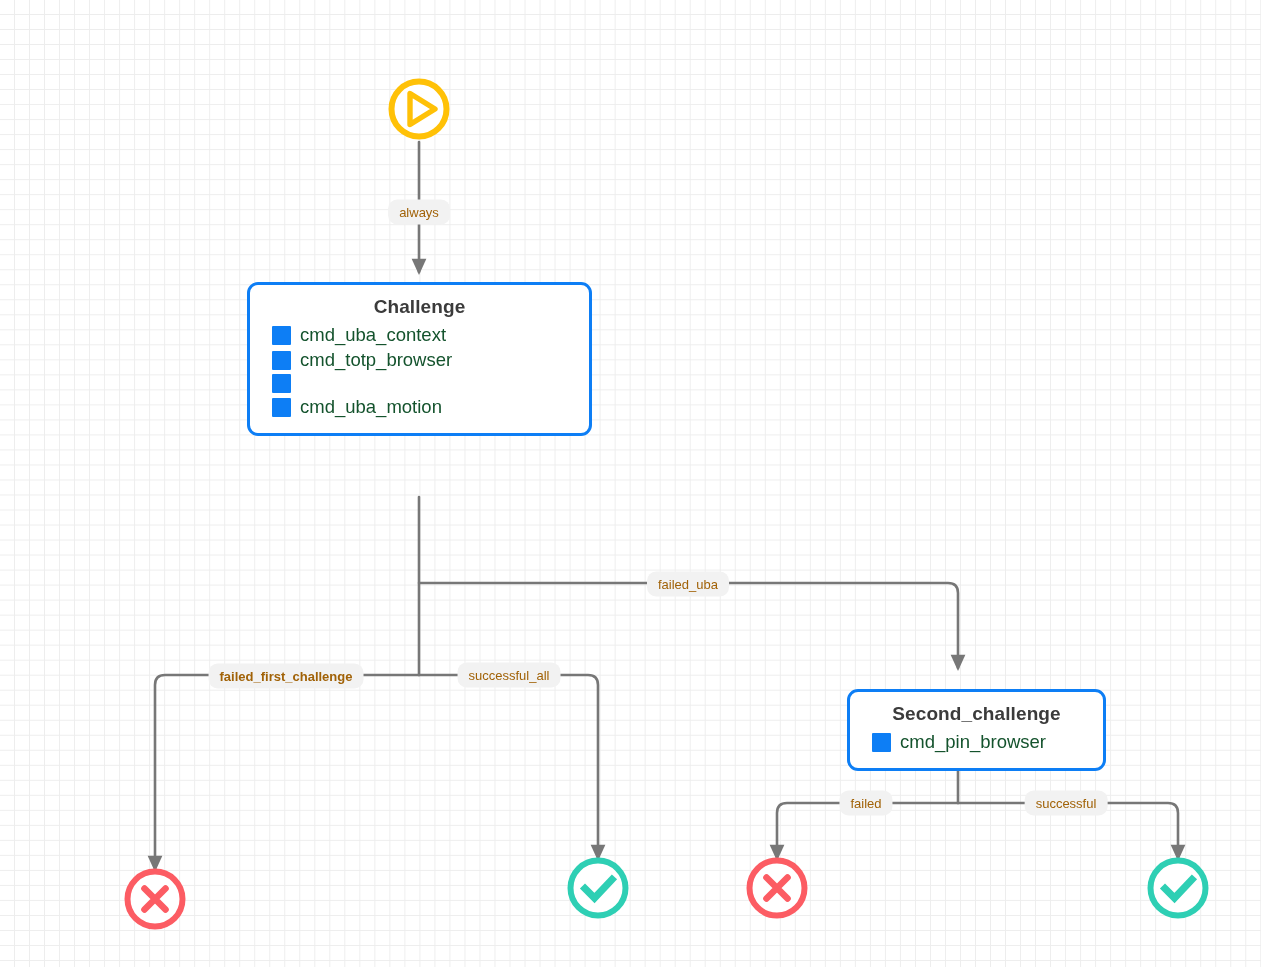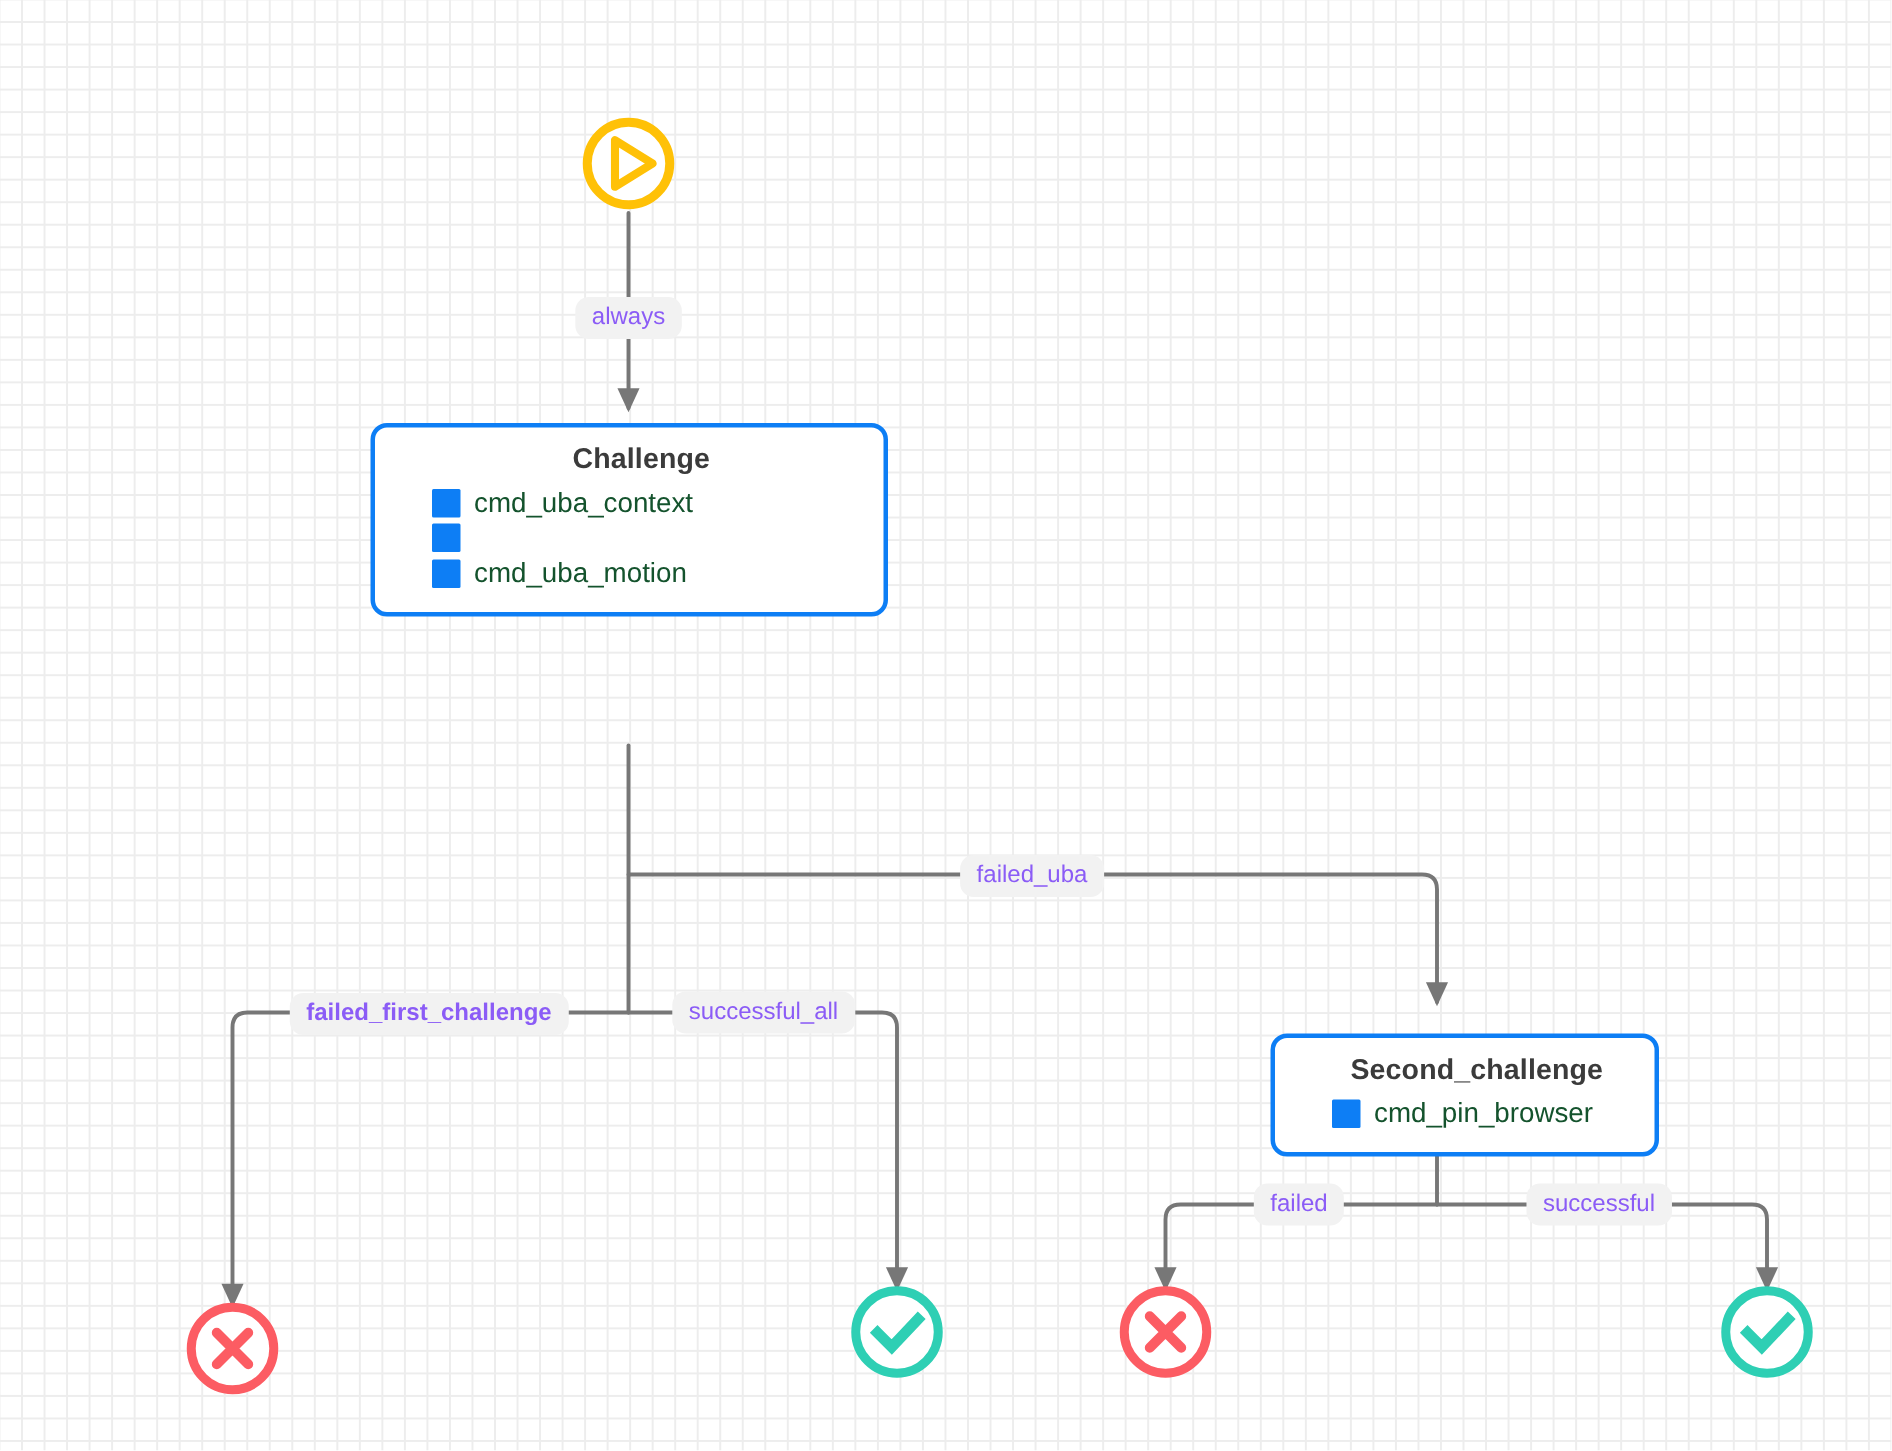--- a/index.html
+++ b/index.html
@@ -32,21 +32,21 @@
     pointer-events: none;
   }
 
   
   .node-box {
     position: absolute;
     box-sizing: border-box;
     background: #ffffff;
     border: 3px solid #0d7ef5;
     border-radius: 11px;
-    padding: 11px 14px 12px 30px;
+    padding: 11px 14px 12px 14px;
   }
   .node-title {
     font-size: 19px;
     font-weight: bold;
     color: #3b3b3b;
     text-align: center;
     letter-spacing: .1px;
     margin-bottom: 6px;
     white-space: nowrap;
   }
@@ -67,22 +67,22 @@
   .node-item-label {
     font-size: 18.5px;
     color: #14532d;
   }
 
   
   .edge-label {
     position: absolute;
     transform: translate(-50%, -50%);
     background: #f2f2f2;
-    color: #8b5cf6;
-    font-size: 16px;
+    color: #a16207;
+    font-size: 13px;
     padding: 6px 11px;
     border-radius: 9px;
     white-space: nowrap;
     line-height: 1;
   }
 
   
   .terminal {
     position: absolute;
     transform: translate(-50%, -50%);
@@ -140,20 +140,24 @@
 
   <div class="node-box" style="left:247px; top:282px; width:345px;">
     <div class="node-title">Challenge</div>
 
     <div class="node-row">
       <span class="swatch"></span>
       <span class="node-item-label">cmd_uba_context</span>
     </div>
     <div class="node-row">
       <span class="swatch"></span>
+      <span class="node-item-label">cmd_totp_browser</span>
+    </div>
+    <div class="node-row">
+      <span class="swatch"></span>
     </div>
     <div class="node-row">
       <span class="swatch"></span>
       <span class="node-item-label">cmd_uba_motion</span>
     </div>
   </div>
 
   <div class="node-box" style="left:847px; top:689px; width:259px;">
     <div class="node-title">Second_challenge</div>
     <div class="node-row">

